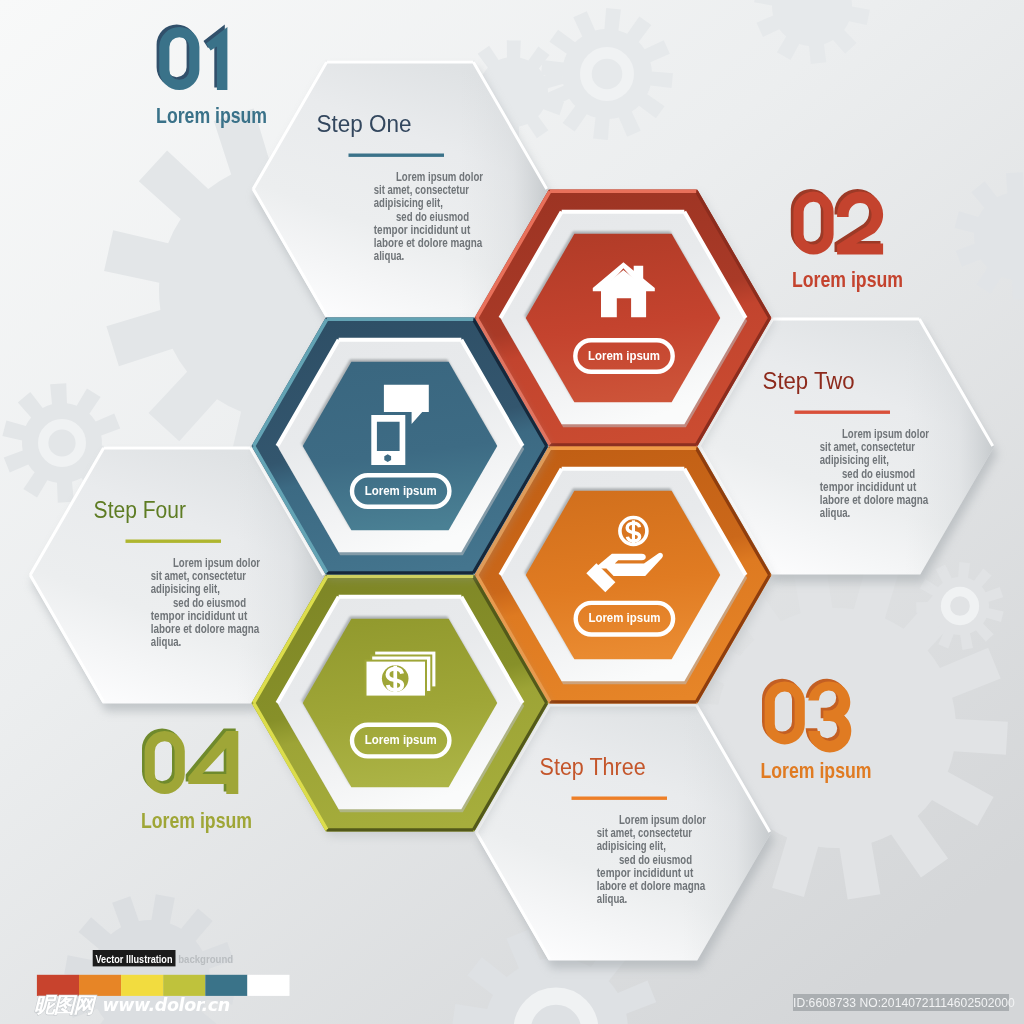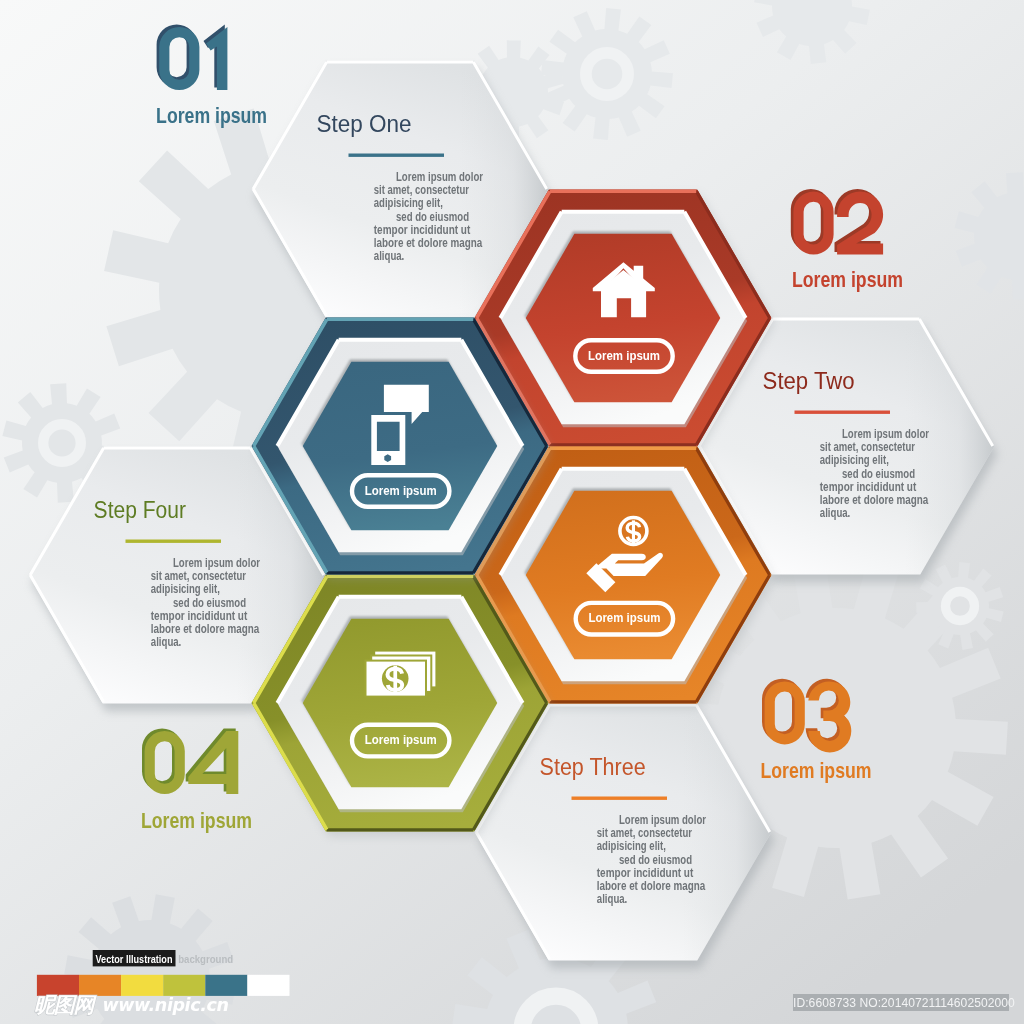--- a/index.html
+++ b/index.html
@@ -307,18 +307,18 @@
         <rect x="79.00" y="974.8" width="42.10" height="21.1" fill="#E78526"></rect>
         <rect x="121.10" y="974.8" width="42.10" height="21.1" fill="#F2DC3F"></rect>
         <rect x="163.20" y="974.8" width="42.10" height="21.1" fill="#BFC23C"></rect>
         <rect x="205.30" y="974.8" width="42.10" height="21.1" fill="#3A7389"></rect>
         <rect x="247.40" y="974.8" width="42.10" height="21.1" fill="#FFFFFF"></rect>
       </g>
 </svg>
 
 <div class="wm-logo">
   <span class="wm-cn">昵图网</span>
-  <span class="wm-url">www.nipic.cn</span>
+  <span class="wm-url">www.dolor.cn</span>
 </div>
 <div class="idbar">
   <span>ID:6608733 NO:20140721114602502000</span>
 </div>
 </div>
 
 </body></html>

